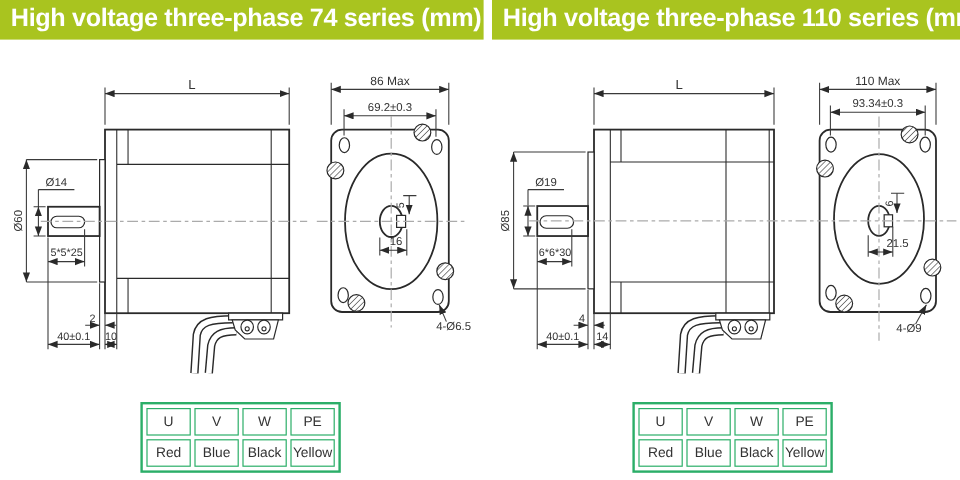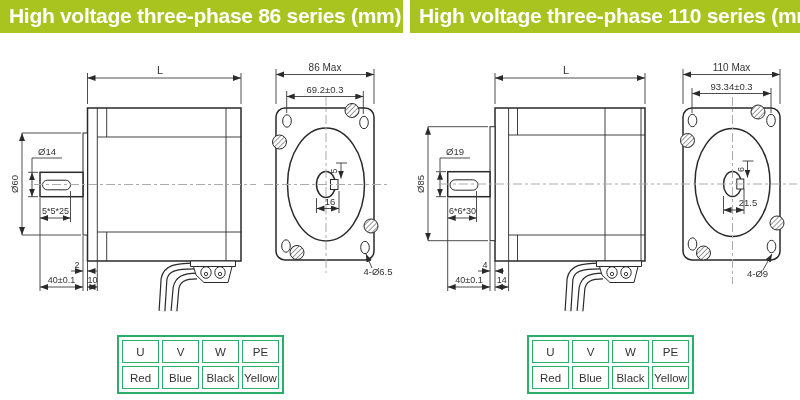--- a/index.html
+++ b/index.html
@@ -31,21 +31,21 @@
   .tbl-left{left:117px;}
   .tbl-right{left:527px;}
   .wiretbl td{border:1.5px solid #2bae68;width:33px;height:21px;text-align:center;
               font-size:11.5px;color:#333;padding:0 1px;}
 </style>
 </head>
 <body>
 
 <div class="stage">
 
-  <div class="hdr hdr-left">High voltage three-phase 86 series (mm)</div>
+  <div class="hdr hdr-left">High voltage three-phase 74 series (mm)</div>
   <div class="hdr hdr-right">High voltage three-phase 110 series (mm)</div>
 
   <svg class="drawing draw-left" viewBox="0 33 403 300">
     <defs>
       <marker id="l-ae" markerUnits="userSpaceOnUse" markerWidth="10" markerHeight="8" refX="8" refY="3" orient="auto">
           <path d="M0,0L8,3L0,6Z" fill="#2a2a2a"></path>
         </marker>
       <marker id="l-as" markerUnits="userSpaceOnUse" markerWidth="10" markerHeight="8" refX="8" refY="3" orient="auto-start-reverse">
           <path d="M0,0L8,3L0,6Z" fill="#2a2a2a"></path>
         </marker>

